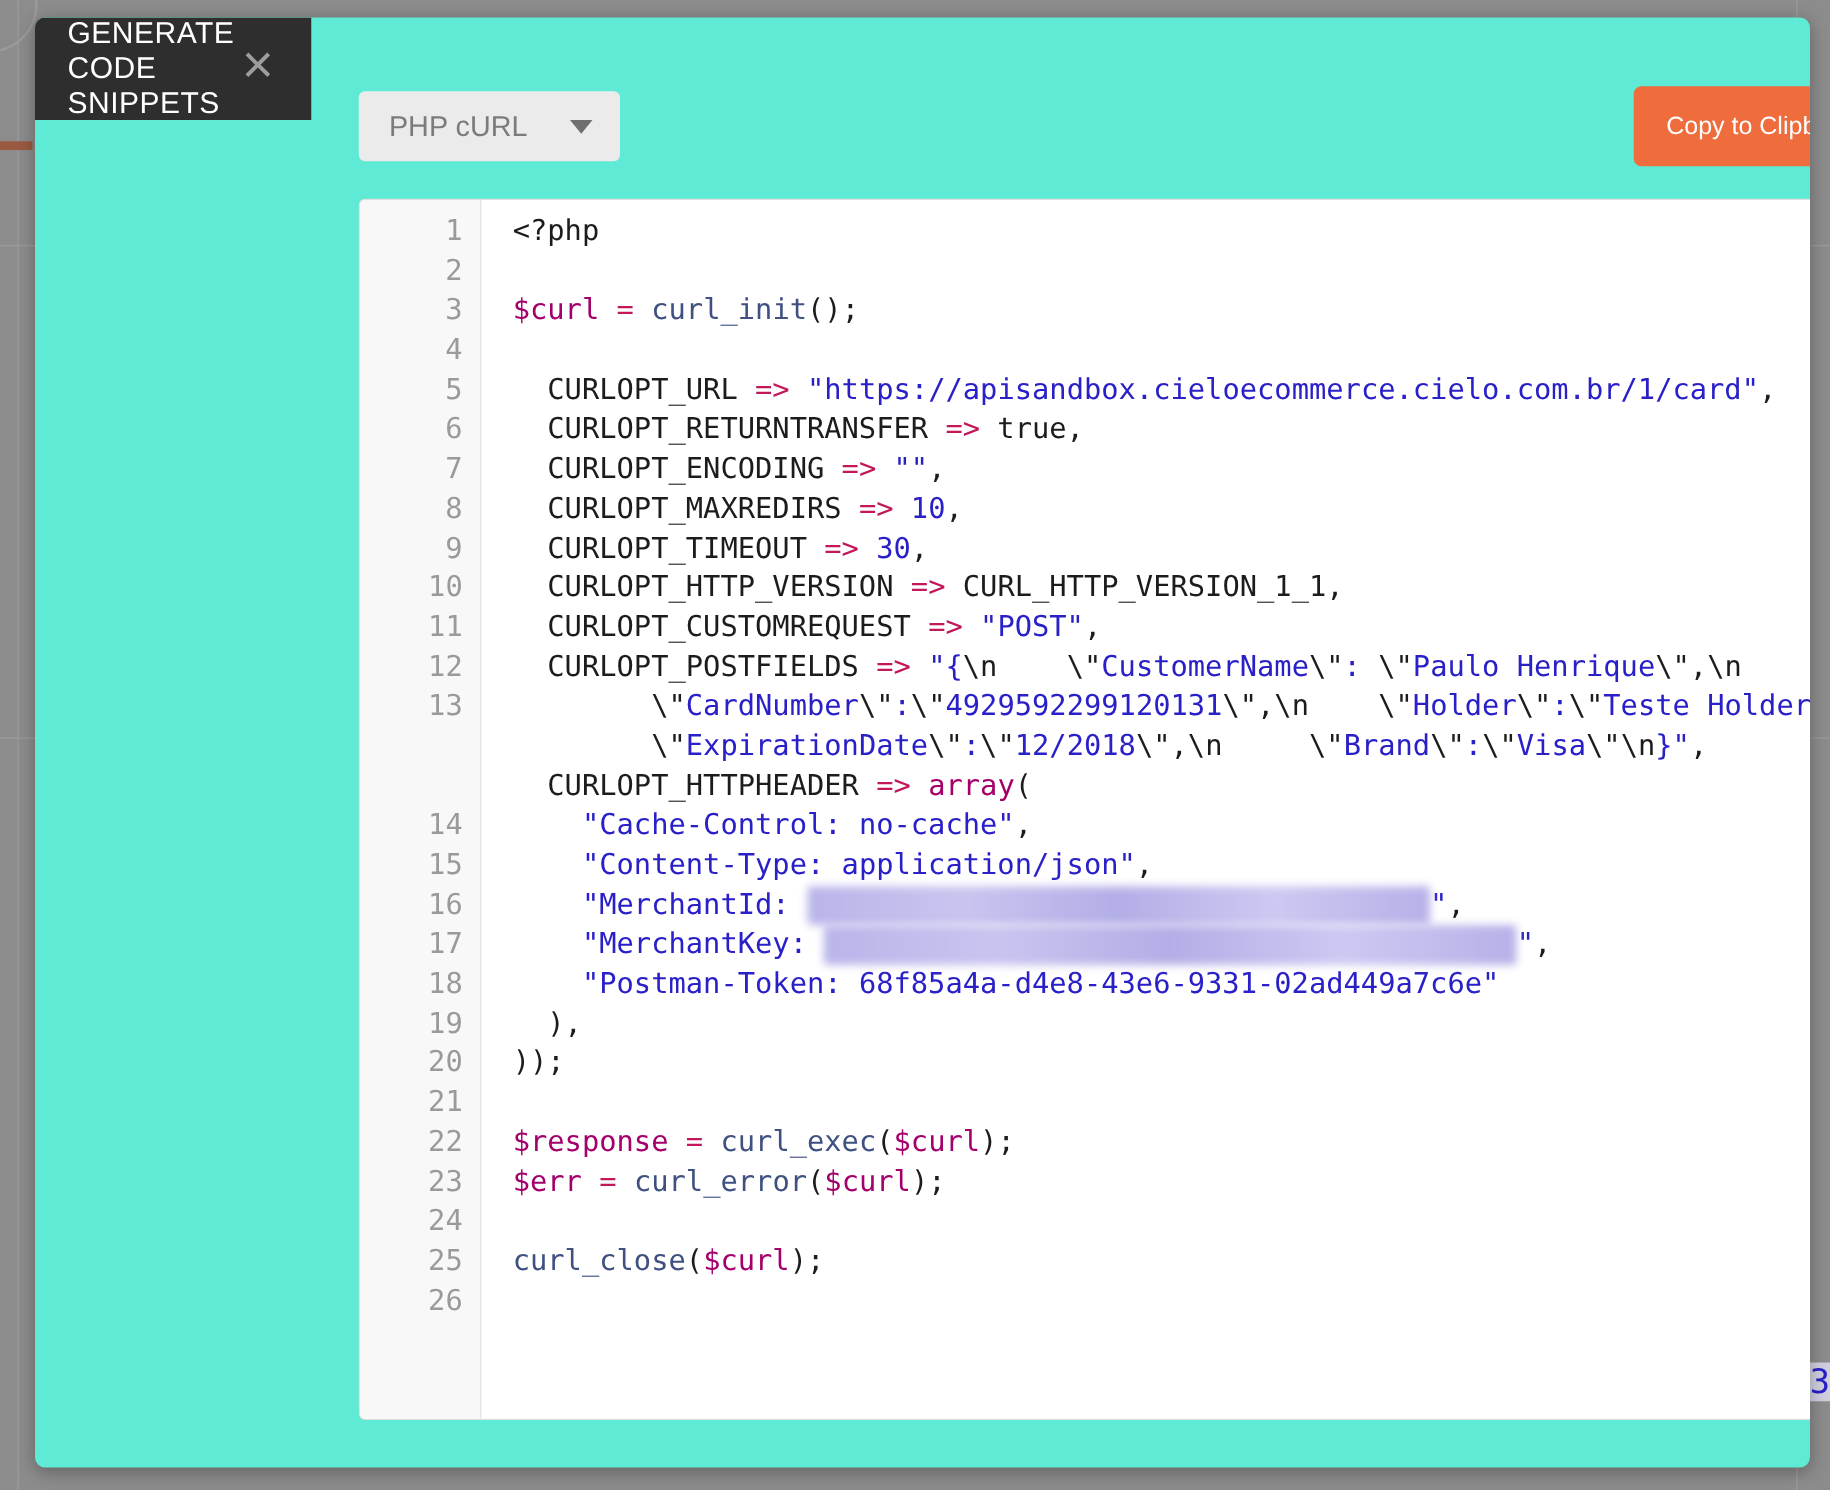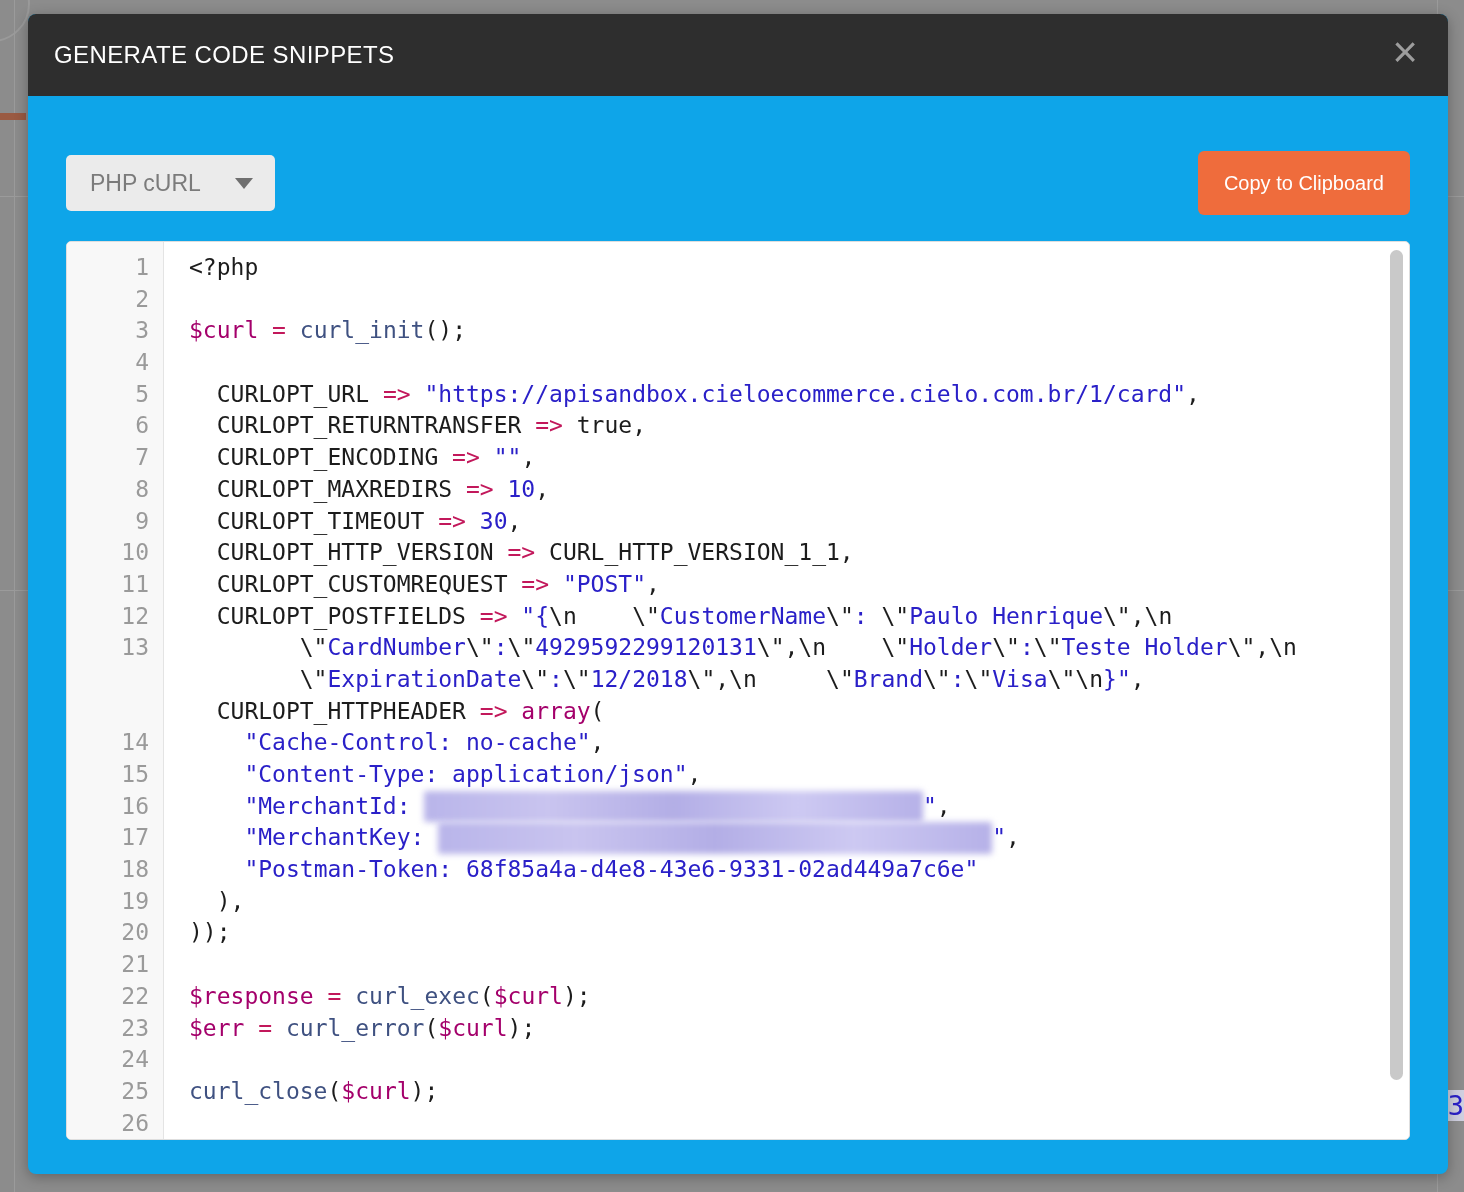--- a/index.html
+++ b/index.html
@@ -60,26 +60,26 @@
     letter-spacing: 0;
   }
 
   
   #modal {
     position: absolute;
     left: 28px;
     top: 14px;
     width: 1420px;
     height: 1160px;
-    background: #0ea5e9;
+    background: #5eead4;
     border-radius: 8px;
     box-shadow: 0 3px 14px rgba(0,0,0,.30);
     overflow: hidden;
     display: flex;
-    flex-direction: column;
+    flex-direction: row;
   }
   #modal-header {
     height: 82px;
     min-height: 82px;
     background: #2e2e2e;
     display: flex;
     align-items: center;
     justify-content: space-between;
     padding: 0 24px 0 26px;
     box-sizing: border-box;

